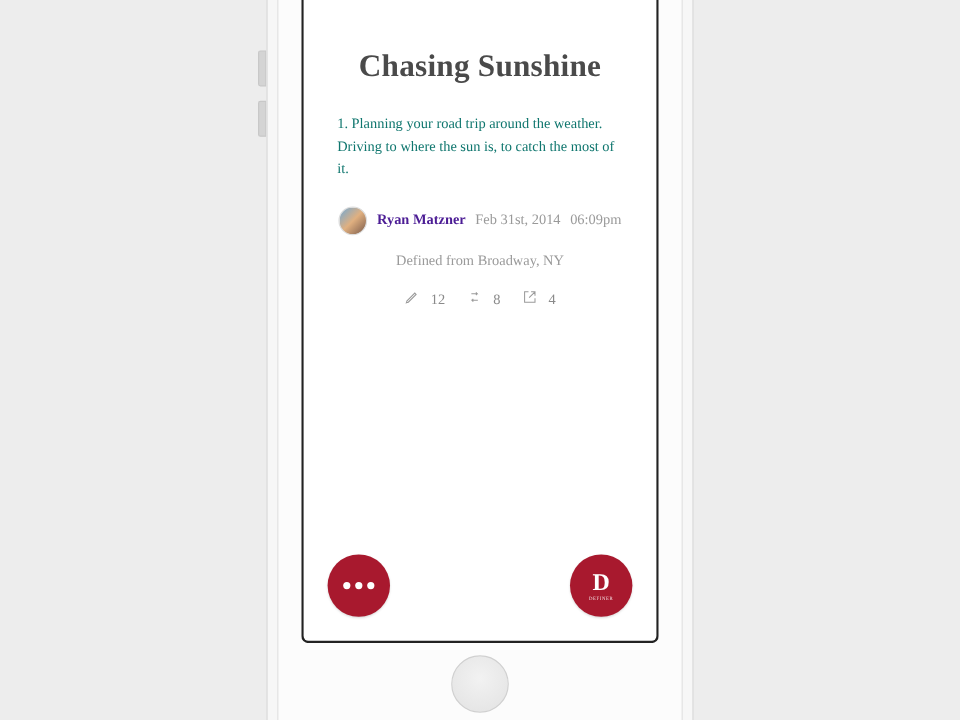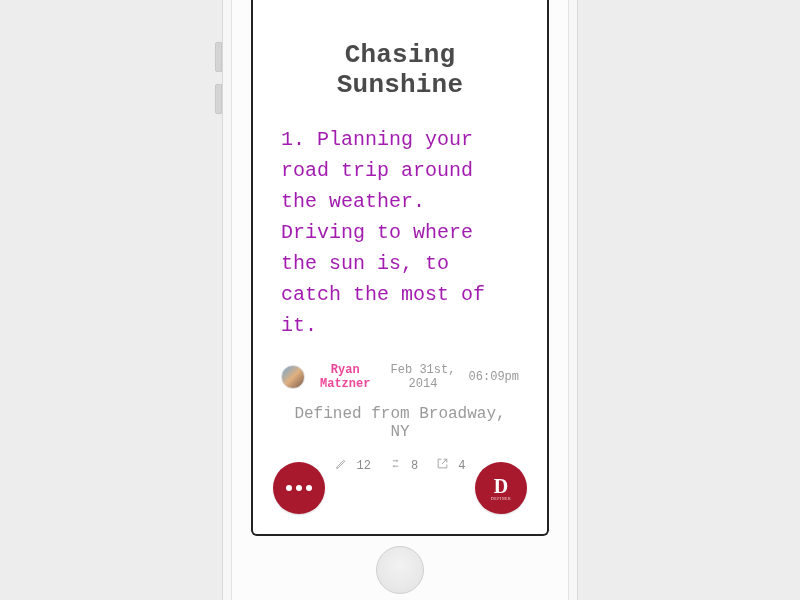--- a/index.html
+++ b/index.html
@@ -56,57 +56,56 @@
     bottom: 6px;
     width: 48px; height: 48px;
     border-radius: 50%;
     background: radial-gradient(circle at 50% 40%, #f2f2f2, #e2e2e2);
     border: 1px solid #d0d0d0;
   }
   
   .content {
     padding: 40px 28px 0 28px;
     text-align: left;
-    font-family: Liberation Mono, monospace;
   }
   .title {
     font-size: 26px;
     color: #4a4a4a;
     font-weight: 600;
     text-align: center;
     margin-bottom: 24px;
     letter-spacing: 0.2px;
   }
   .body {
-    font-size: 20px;
+    font-size: 12px;
     line-height: 1.55;
-    color: #a21caf;
+    color: #0f766e;
   }
   .meta {
     margin-top: 22px;
     text-align: center;
   }
   .authorline {
     display: flex;
     align-items: center;
     justify-content: center;
     gap: 8px;
     font-size: 12px;
     color: #999;
   }
-  .authorline .name { color: #ec4899; font-weight: 600; }
+  .authorline .name { color: #4c1d95; font-weight: 600; }
   .avatar {
     width: 24px; height: 24px; border-radius: 50%;
     background: linear-gradient(135deg,#6fa8d6 0%, #e0b080 50%, #7a5a4a 100%);
     border: 1px solid #ddd;
     flex: 0 0 auto;
   }
   .location {
     margin-top: 14px;
-    font-size: 16px;
+    font-size: 12px;
     color: #9a9a9a;
   }
   .stats {
     margin-top: 16px;
     display: flex;
     justify-content: center;
     gap: 18px;
     font-size: 12px;
     color: #8a8a8a;
   }

